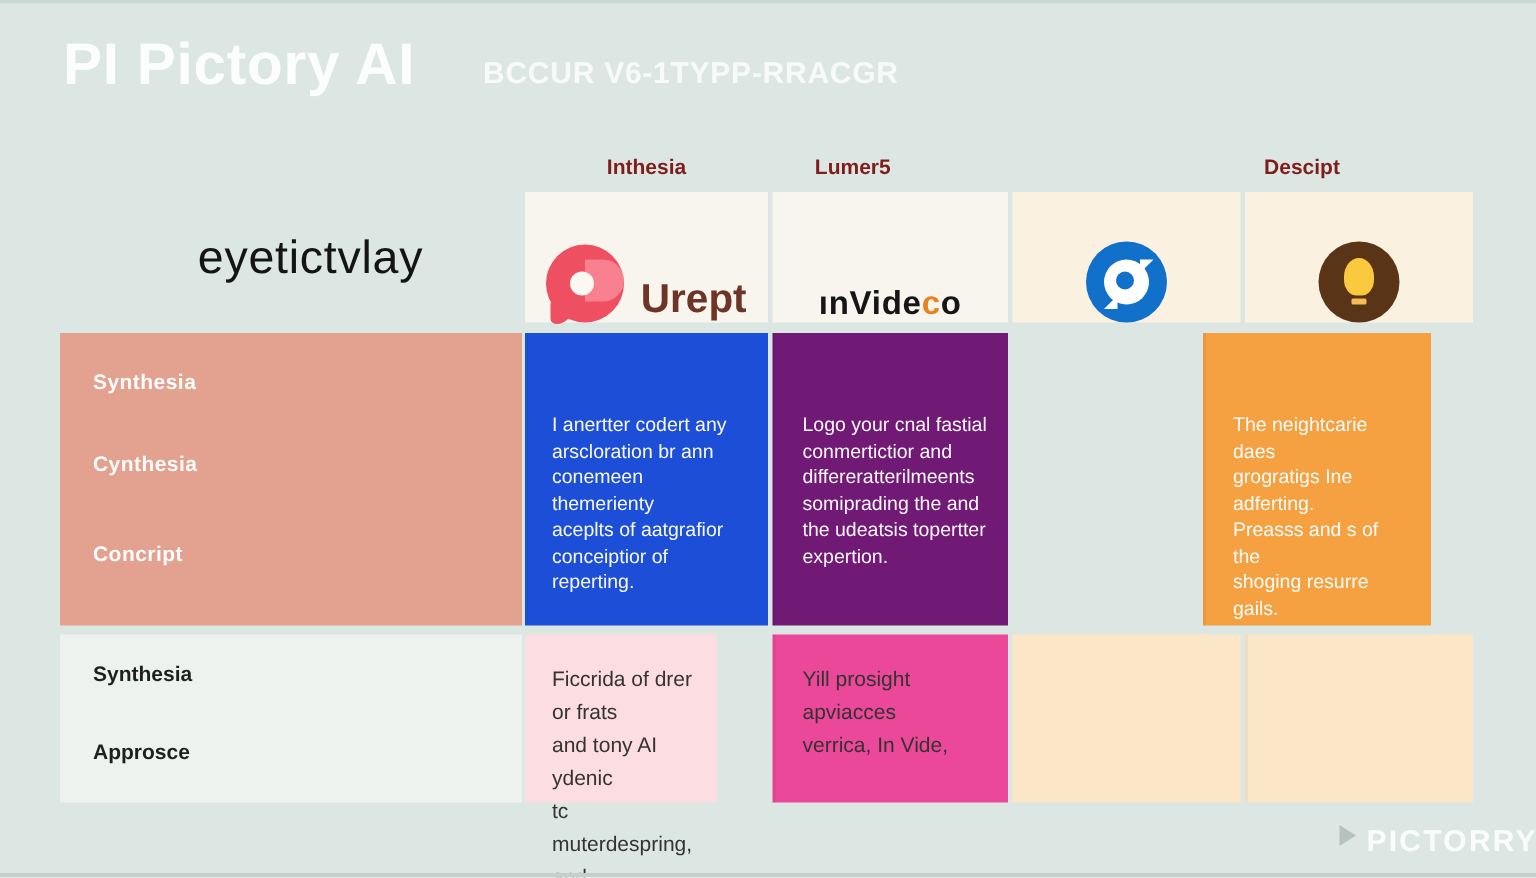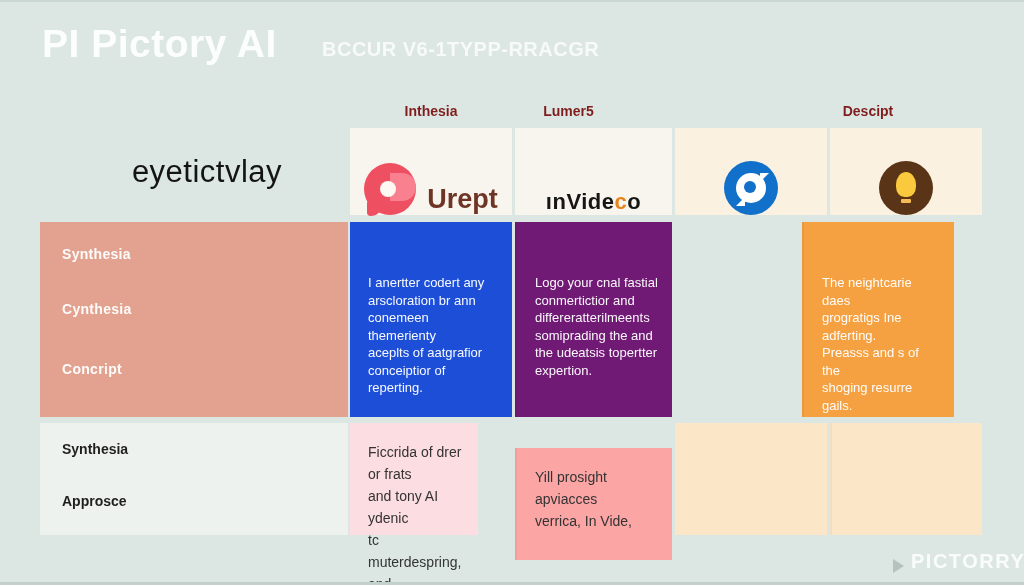--- a/index.html
+++ b/index.html
@@ -78,26 +78,26 @@
   .mc4{left:802px;width:152px;background:#f5a142;border-left:2px solid rgba(0,0,0,0.05);}
 
   
   .bot-label{left:40px;top:423px;width:308px;height:112px;background:#edf2ef;}
   .bot-label .lab{position:absolute;left:22px;font-size:14px;font-weight:700;color:#1f1f1f;}
   .bl1{top:18px;} .bl2{top:70px;}
 
   .bot-cell{top:423px;height:112px;padding:18px 12px 0 18px;
            font-size:14px;line-height:22px;color:#333333;white-space:pre-line;}
   .bc1{left:350px;width:128px;background:#fcdde2;}
-  .bc2{left:515px;width:157px;background:#fca5a5;border-left:2px solid rgba(0,0,0,0.04);margin-top:25px;}
+  .bc2{left:515px;width:157px;background:#ec4899;border-left:2px solid rgba(0,0,0,0.04);}
   .bc3{left:675px;width:152px;background:#fbe6c8;}
   .bc4{left:830px;width:152px;background:#fbe6c8;border-left:2px solid rgba(0,0,0,0.04);}
 
   
-  .footer-brand{position:absolute;left:893px;top:550px;display:flex;align-items:flex-end;gap:7px;}
+  .footer-brand{position:absolute;left:893px;top:550px;display:flex;align-items:flex-start;gap:7px;}
   .play-tri{width:0;height:0;border-left:11px solid #b5c3bd;
            border-top:7px solid transparent;border-bottom:7px solid transparent;}
   .footer-text{font-size:20px;font-weight:800;color:rgba(252,254,253,0.92);letter-spacing:1.5px;}
 </style>
 </head>
 <body>
 
 <div class="canvas">
   <div class="strip-top"></div>
 

